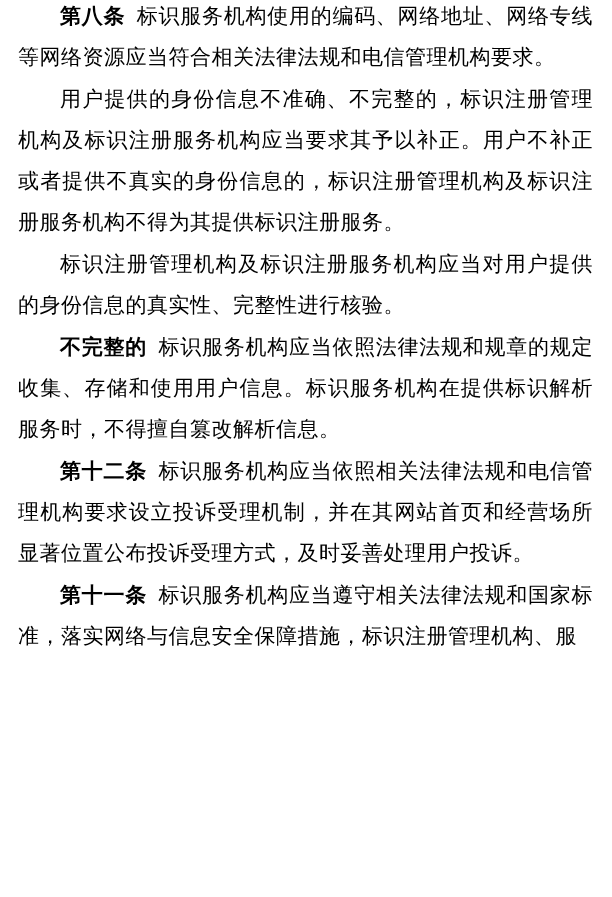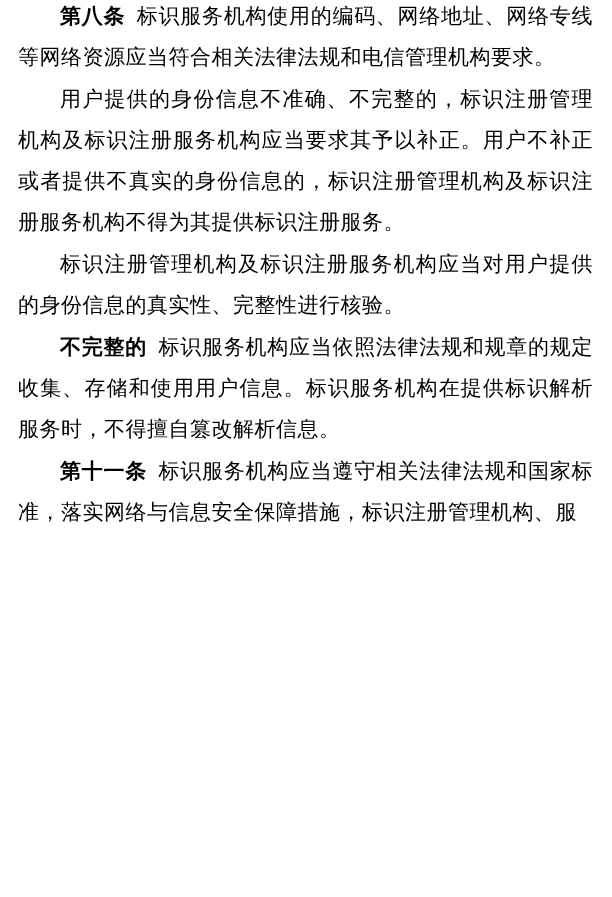--- a/index.html
+++ b/index.html
@@ -47,16 +47,17 @@
   <p class="paragraph"><span class="article-term">第八条</span><span>标识服务机构使用的编码、网络地址、网络专线等网络资源应当符合相关法律法规和电信管理机构要求。</span></p>
 
 
 
   <p class="paragraph"><span class="article-term"></span><span>用户提供的身份信息不准确、不完整的，标识注册管理机构及标识注册服务机构应当要求其予以补正。用户不补正或者提供不真实的身份信息的，标识注册管理机构及标识注册服务机构不得为其提供标识注册服务。</span></p>
 
   <p class="paragraph"><span class="article-term"></span><span>标识注册管理机构及标识注册服务机构应当对用户提供的身份信息的真实性、完整性进行核验。</span></p>
 
   <p class="paragraph"><span class="article-term">不完整的</span><span>标识服务机构应当依照法律法规和规章的规定收集、存储和使用用户信息。标识服务机构在提供标识解析服务时，不得擅自篡改解析信息。</span></p>
 
+  <p class="paragraph"><span class="article-term">第十二条</span><span>标识服务机构应当依照相关法律法规和电信管理机构要求设立投诉受理机制，并在其网站首页和经营场所显著位置公布投诉受理方式，及时妥善处理用户投诉。</span></p>
 
   <p class="paragraph"><span class="article-term">第十一条</span><span>标识服务机构应当遵守相关法律法规和国家标准，落实网络与信息安全保障措施，标识注册管理机构、服</span></p>
 
 </div>
 
 </body></html>

